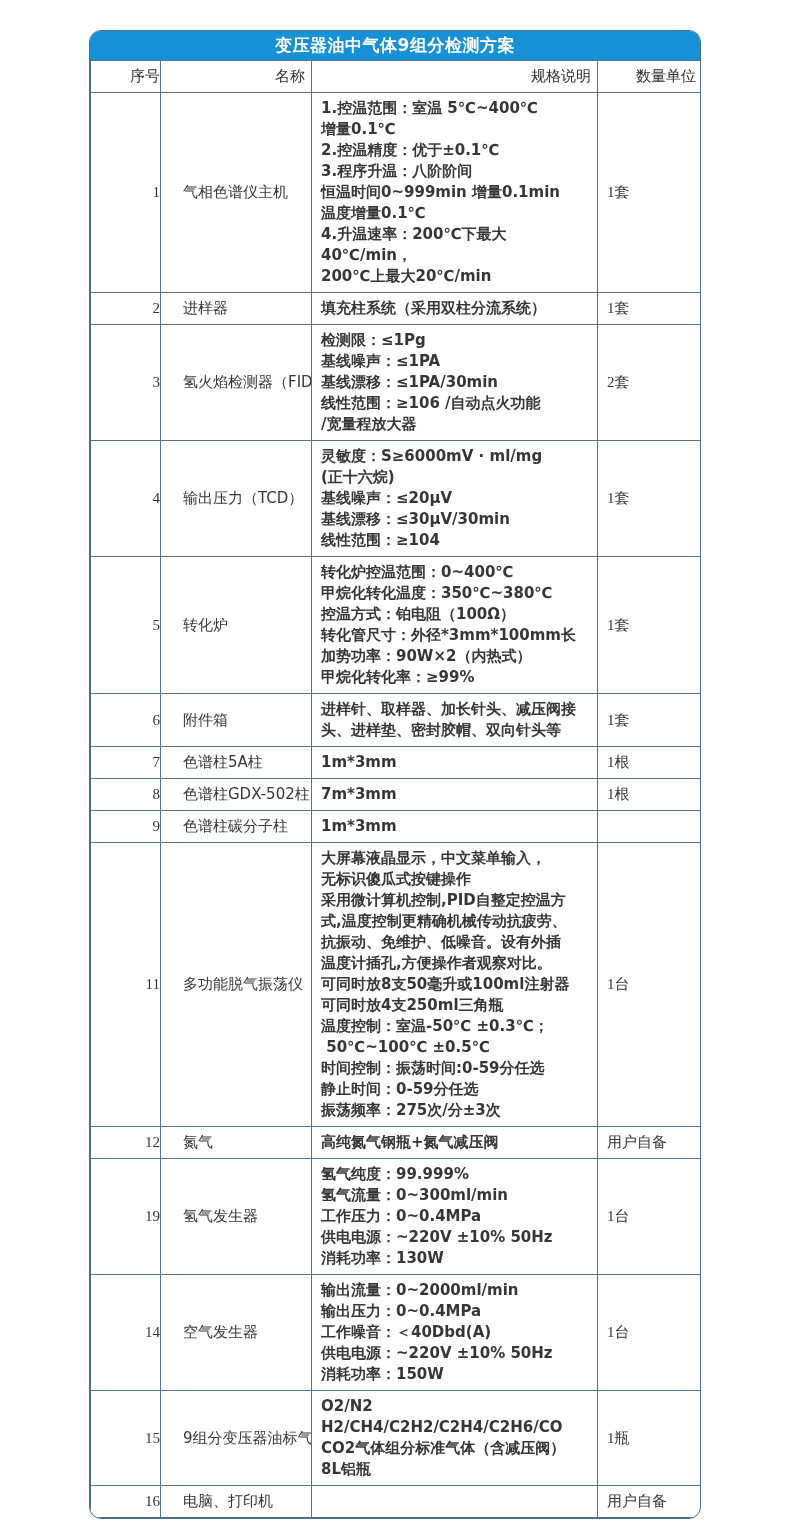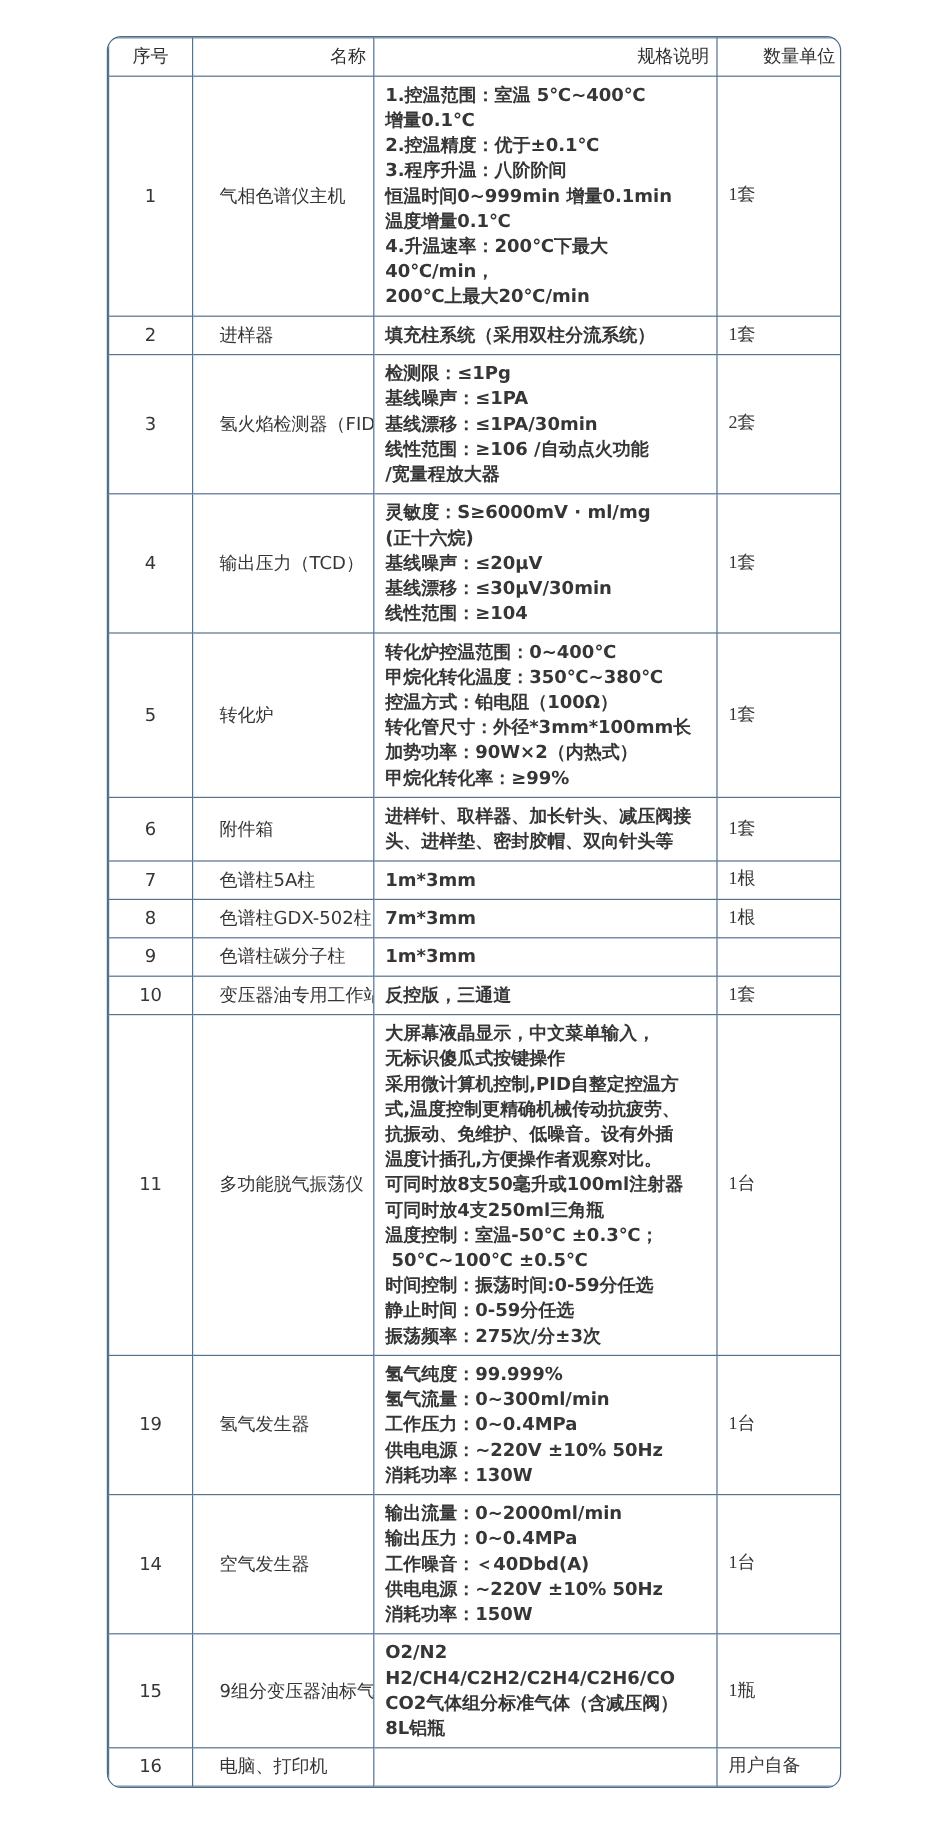--- a/index.html
+++ b/index.html
@@ -43,33 +43,34 @@
     vertical-align:middle;
     box-sizing:border-box;
   }
   th{
     font-weight:normal;
     text-align:right;
     padding:5px 6px 5px 10px;
     line-height:21px;
     color:#2f2f2f;
   }
-  th.center, td.no{text-align:center;padding-left:0;padding-right:0;}
+  th.center, td.no{text-align:right;padding-left:0;padding-right:0;font-family:Liberation Serif, serif;}
   td{padding:5px 6px 5px 10px;}
   td.no{padding:5px 0;}
   td.name{white-space:nowrap;overflow:hidden;padding-left:22px;padding-right:2px;}
   td.spec{padding-left:9px;font-weight:bold;}
   td.spec div{line-height:21px;white-space:pre-wrap;}
   td.qty{padding-left:9px;font-family:Liberation Serif, serif;}
   tr, td, th{line-height:21px;}
 </style>
 </head>
 <body>
 
 <div class="frame">
+  <div class="title-bar">变压器油中气体9组分检测方案</div>
   <table>
     <colgroup>
       <col class="c-no">
         <col class="c-name">
         <col class="c-spec">
         <col class="c-qty">
     </colgroup>
     <thead>
       <tr>
         <th class="center">序号</th>
@@ -166,48 +167,48 @@
         </tr>
         <tr>
           <td class="no">9</td>
           <td class="name">色谱柱碳分子柱</td>
           <td class="spec">
             <div>1m*3mm</div>
           </td>
           <td class="qty"></td>
         </tr>
         <tr>
-          <td class="no">10</td>
-          <td class="name">变压器油专用工作站</td>
-          <td class="spec">
-            <div>反控版，三通道</div>
-          </td>
-          <td class="qty">1套</td>
-        </tr>
-        <tr>
           <td class="no">11</td>
           <td class="name">多功能脱气振荡仪</td>
           <td class="spec">
             <div>大屏幕液晶显示，中文菜单输入，</div>
             <div>无标识傻瓜式按键操作</div>
             <div>采用微计算机控制,PID自整定控温方</div>
             <div>式,温度控制更精确机械传动抗疲劳、</div>
             <div>抗振动、免维护、低噪音。设有外插</div>
             <div>温度计插孔,方便操作者观察对比。</div>
             <div>可同时放8支50毫升或100ml注射器</div>
             <div>可同时放4支250ml三角瓶</div>
             <div>温度控制：室温-50℃ ±0.3℃；</div>
             <div> 50℃~100℃ ±0.5℃</div>
             <div>时间控制：振荡时间:0-59分任选</div>
             <div>静止时间：0-59分任选</div>
             <div>振荡频率：275次/分±3次</div>
           </td>
           <td class="qty">1台</td>
         </tr>
         <tr>
+          <td class="no">12</td>
+          <td class="name">氮气</td>
+          <td class="spec">
+            <div>高纯氮气钢瓶+氮气减压阀</div>
+          </td>
+          <td class="qty">用户自备</td>
+        </tr>
+        <tr>
           <td class="no">19</td>
           <td class="name">氢气发生器</td>
           <td class="spec">
             <div>氢气纯度：99.999%</div>
             <div>氢气流量：0~300ml/min</div>
             <div>工作压力：0~0.4MPa</div>
             <div>供电电源：~220V ±10% 50Hz</div>
             <div>消耗功率：130W</div>
           </td>
           <td class="qty">1台</td>

